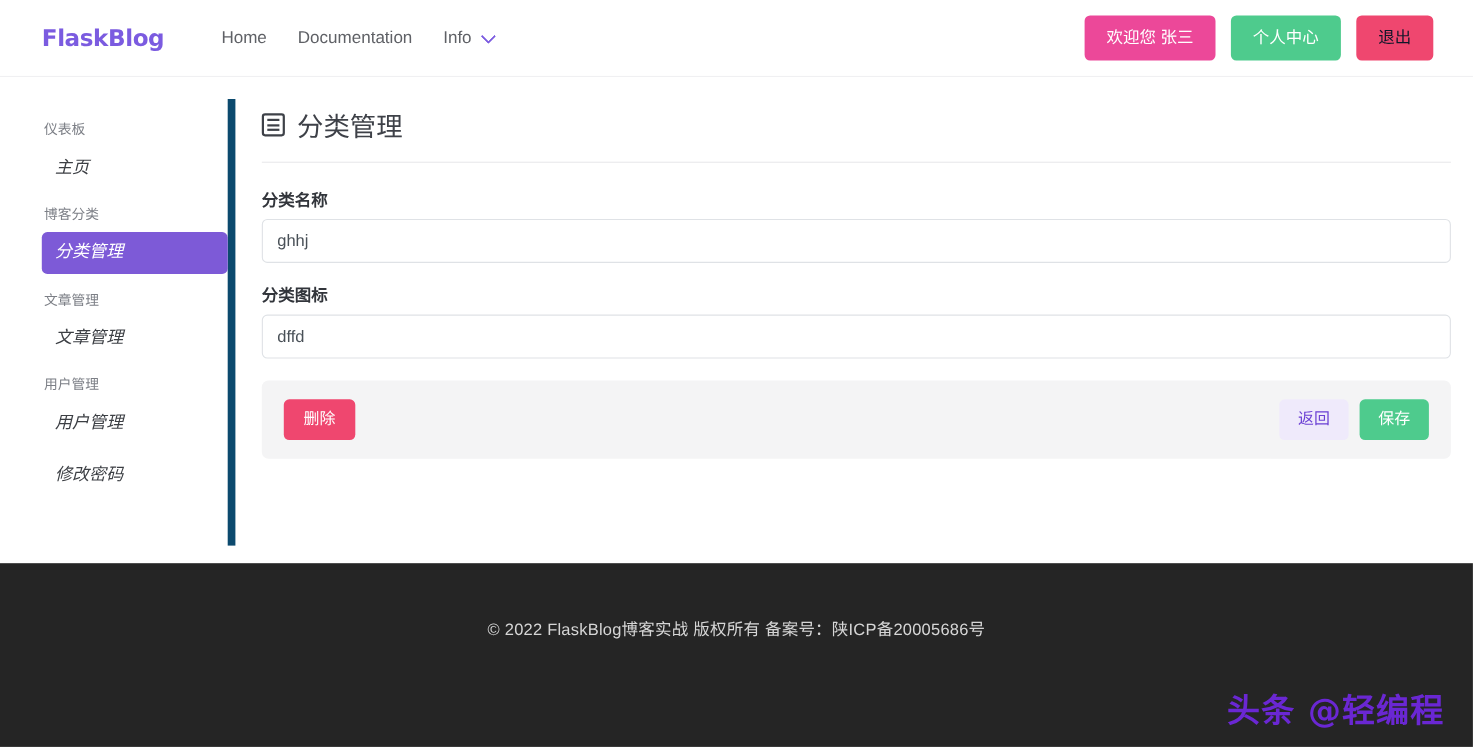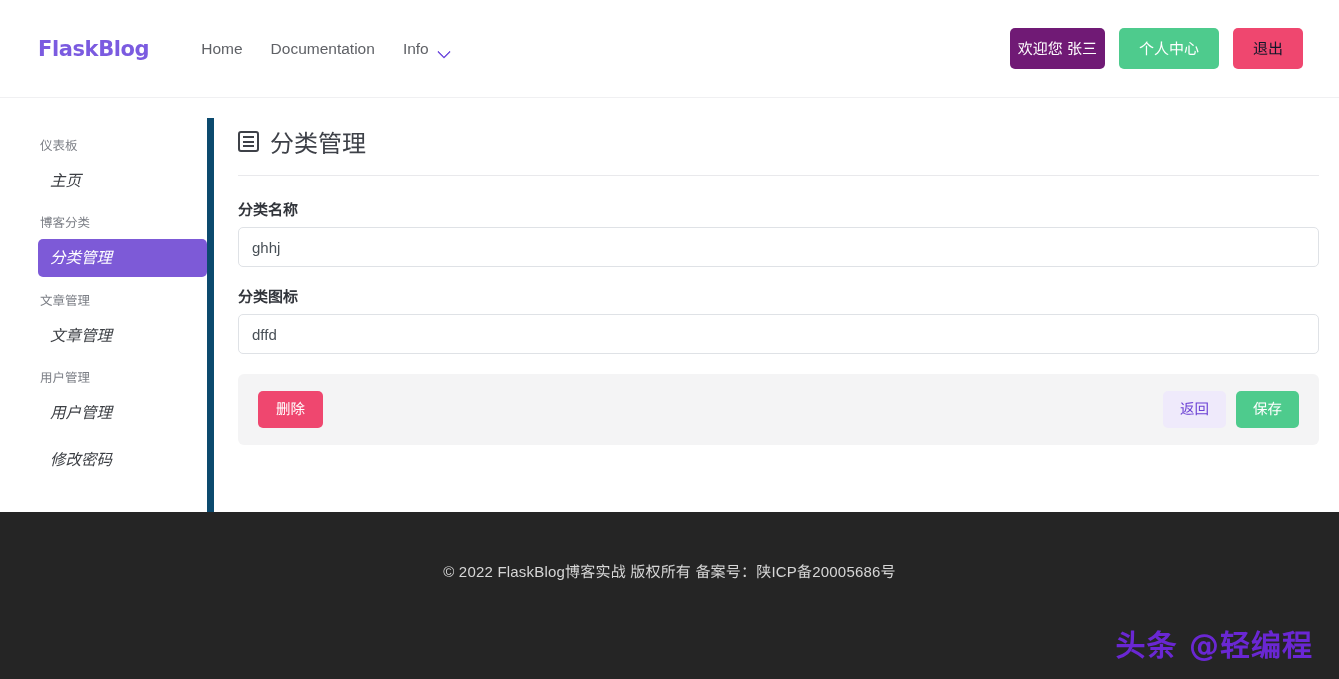--- a/index.html
+++ b/index.html
@@ -13,21 +13,21 @@
     height: 679px;
     background: #ffffff;
     font-family: "Liberation Sans", "DejaVu Sans", sans-serif;
     color: #212529;
     overflow: hidden;
     position: relative;
   }
 
   
   .navbar {
-    height: 98px;
+    height: 70px;
     border-bottom: 1px solid #f0f0f2;
     display: flex;
     align-items: center;
     padding: 0 36px 0 38px;
     background: #ffffff;
     position: relative;
   }
   .brand {
     font-family: "DejaVu Sans", sans-serif;
     font-weight: 700;
@@ -45,21 +45,21 @@
   }
   .nav-link {
     font-size: 15.5px;
     color: #5f6166;
     text-decoration: none;
     padding: 6px 14px;
     white-space: nowrap;
   }
   .nav-link.dropdown {
     display: inline-flex;
-    align-items: flex-end;
+    align-items: flex-start;
     gap: 9px;
   }
   .chevron {
     display: inline-block;
     width: 13px;
     height: 13px;
     position: relative;
   }
   .chevron::before {
     content: "";
@@ -82,23 +82,23 @@
   .btn {
     border: none;
     border-radius: 5px;
     font-family: "Liberation Sans", "DejaVu Sans", sans-serif;
     font-size: 15px;
     cursor: pointer;
     white-space: nowrap;
     line-height: 1;
   }
   .btn-welcome {
-    background: #701a75;
-    color: #ffffff;
-    padding: 13px 8px;
+    background: #ec4899;
+    color: #ffffff;
+    padding: 13px 20px;
   }
   .btn-profile {
     background: #4ecb8d;
     color: #ffffff;
     padding: 13px 20px;
   }
   .btn-logout {
     background: #ef476f;
     color: #0f172a;
     padding: 13px 20px;

